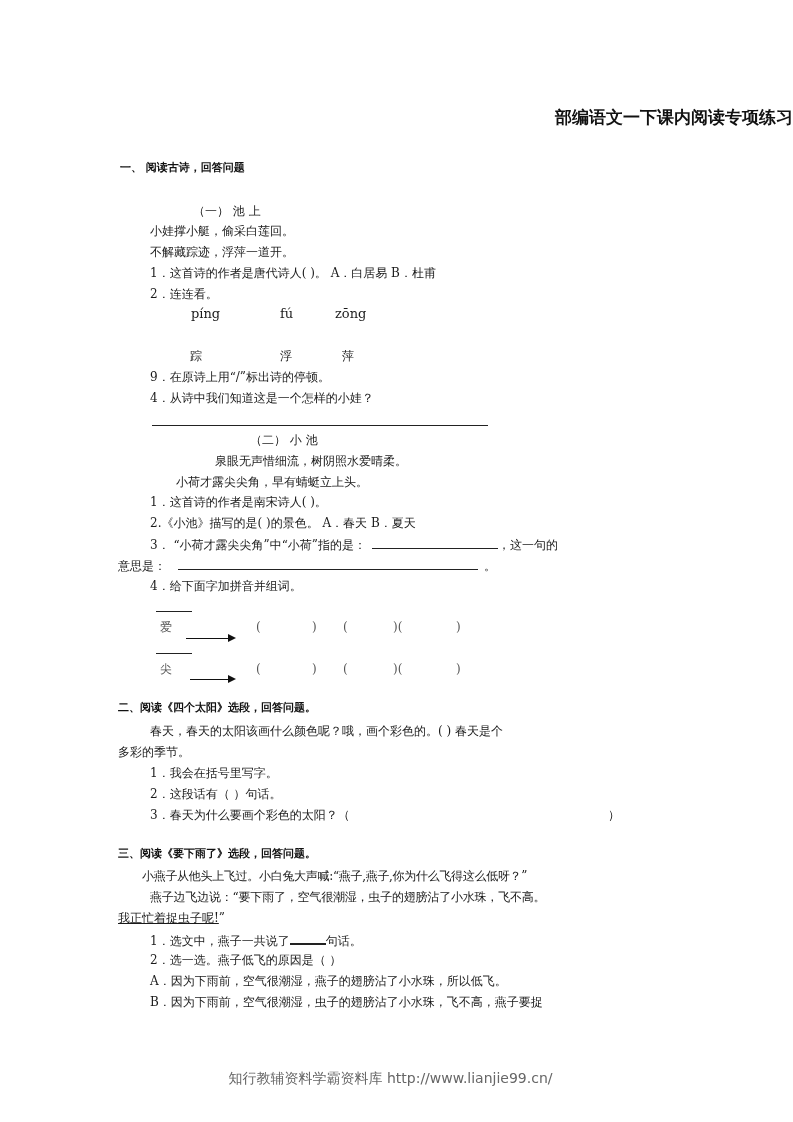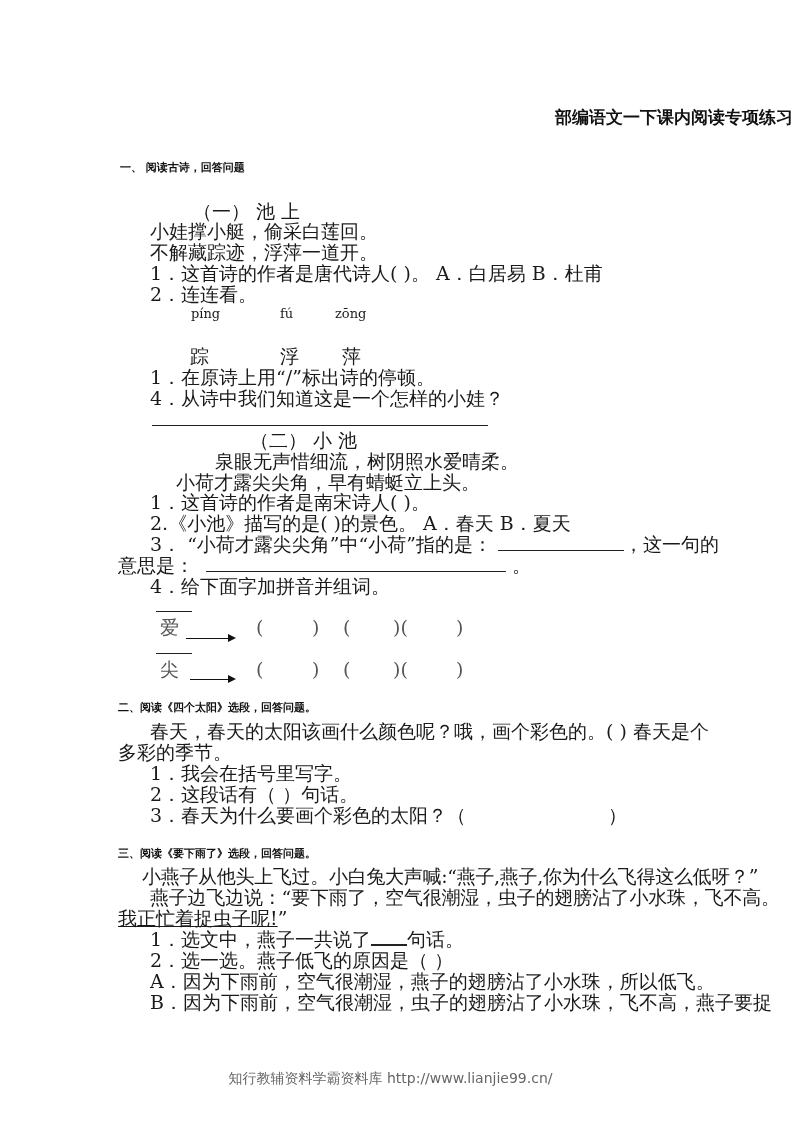--- a/index.html
+++ b/index.html
@@ -3,21 +3,21 @@
 <meta charset="utf-8">
 <style>
   html, body { margin: 0; padding: 0; background: #ffffff; }
   body { width: 793px; height: 1122px; position: relative; overflow: hidden;
          font-family: "DejaVu Serif", "Liberation Serif", serif; color: #1a1a1a; }
   .page { position: absolute; left: 0; top: 0; width: 793px; height: 1122px; }
   .abs { position: absolute; white-space: nowrap; }
   .title { left: 0; width: 793px; text-align: right; top: 106px; font-size: 17px; font-weight: bold;
            font-family: "DejaVu Sans", "Liberation Sans", sans-serif; color: #111; }
   .sec { font-size: 11px; font-weight: bold; font-family: "DejaVu Sans", "Liberation Sans", sans-serif; color: #111; }
-  .t { font-size: 19px; line-height: 20px; }
+  .t { font-size: 12px; line-height: 20px; }
   .pinyin { font-size: 13px; font-family: "DejaVu Serif", serif; }
   .hr { position: absolute; height: 0; border-top: 1.3px solid #222; }
   .blank { display: inline-block; border-bottom: 1px solid #222; height: 14px; vertical-align: baseline; }
   .arrow { position: absolute; height: 0; border-top: 1.2px solid #111; }
   .arrow::after { content: ""; position: absolute; right: -2px; top: -5px; border-left: 8px solid #111;
                   border-top: 4px solid transparent; border-bottom: 4px solid transparent; }
   .gray { color: #555; }
   .underline { text-decoration: underline; }
   .footer { left: 0; width: 781px; text-align: center; top: 1070px; font-size: 14px; color: #666;
             font-family: "DejaVu Sans", "Liberation Sans", sans-serif; }
@@ -38,21 +38,21 @@
   <div class="abs t" style="left:150px; top:284px;">2．连连看。</div>
 
   <div class="abs pinyin" style="left:191px; top:306px;">píng</div>
   <div class="abs pinyin" style="left:280px; top:306px;">fú</div>
   <div class="abs pinyin" style="left:335px; top:306px;">zōng</div>
 
   <div class="abs t" style="left:190px; top:346px;">踪</div>
   <div class="abs t" style="left:280px; top:346px;">浮</div>
   <div class="abs t" style="left:342px; top:346px;">萍</div>
 
-  <div class="abs t" style="left:150px; top:367px;">1．在原诗上用“/”标出诗的停顿。</div>
+  <div class="abs t" style="left:150px; top:367px;">9．在原诗上用“/”标出诗的停顿。</div>
   <div class="abs t" style="left:150px; top:388px;">4．从诗中我们知道这是一个怎样的小娃？</div>
   <div class="hr" style="left:152px; top:425px; width:336px;"></div>
 
   <div class="abs t" style="left:222px; top:430px;margin-left:28px;">（二）   小  池</div>
   <div class="abs t" style="left:176px; top:451px;margin-left:39px;">泉眼无声惜细流，树阴照水爱晴柔。</div>
   <div class="abs t" style="left:176px; top:472px;">小荷才露尖尖角，早有蜻蜓立上头。</div>
   <div class="abs t" style="left:150px; top:492px;">1．这首诗的作者是南宋诗人(            )。</div>
   <div class="abs t" style="left:150px; top:513px;">2.《小池》描写的是(      )的景色。 A．春天    B．夏天</div>
 
   <div class="abs t" style="left:150px; top:534px;">

